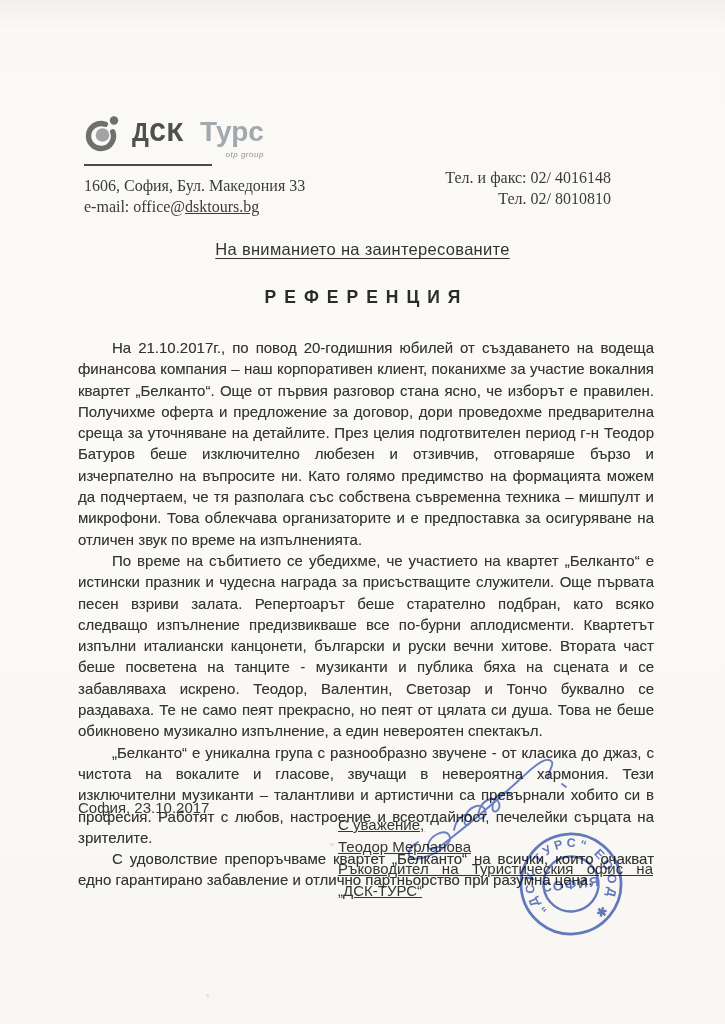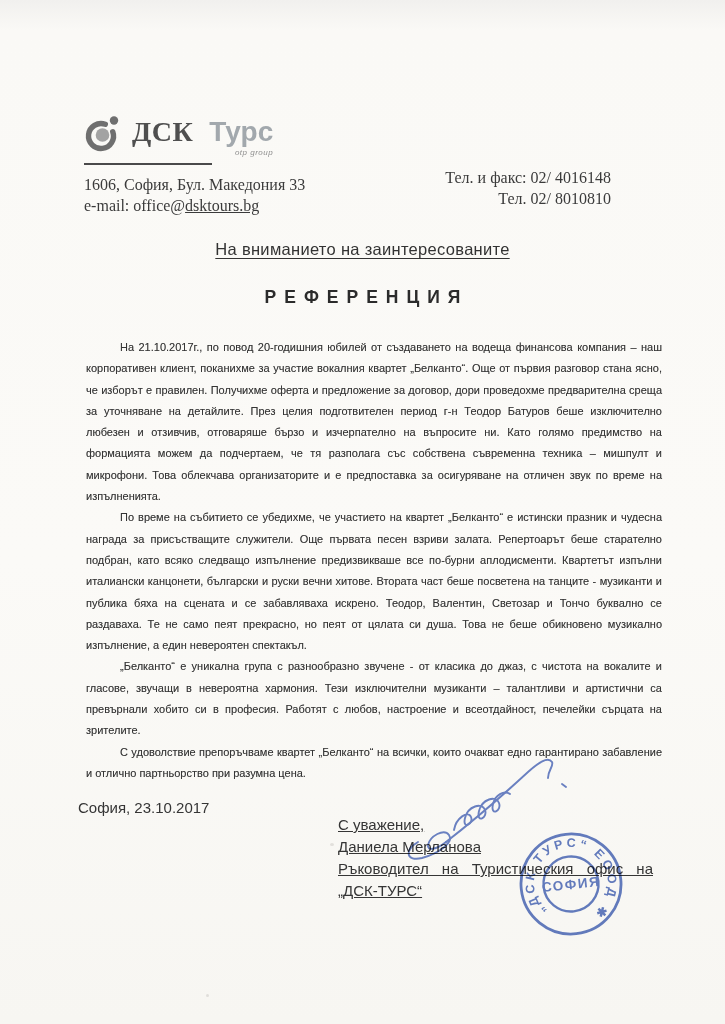--- a/index.html
+++ b/index.html
@@ -18,21 +18,21 @@
   }
 
   
   .lh-left { position: absolute; left: 84px; top: 110px; }
   .logo-row { display: flex; align-items: flex-start; }
   .logo-mark { width: 42px; height: 48px; }
   .logo-text { display: flex; flex-direction: column; margin-left: 6px; }
   .logo-line1 { display: flex; align-items: baseline; line-height: 1; margin-top: 8px; }
   .logo-dsk {
     font-size: 28px; font-weight: bold; color: #4f4f4f;
-    letter-spacing: 0.5px; font-family: Liberation Serif, serif; text-align: center;
+    letter-spacing: 0.5px; font-family: Liberation Mono, monospace; text-align: center;
   }
   .logo-tours { font-size: 28px; color: #a2a8ad; margin-left: 16px; font-weight: bold; }
   .logo-otp {
     font-size: 8px; color: #8f8f8f; font-style: italic;
     align-self: flex-end; margin-top: 2px; letter-spacing: 0.5px;
   }
   .logo-rule { width: 128px; height: 2px; background: #4a4a4a; margin-top: 5px; }
 
   .lh-address {
     margin-top: 9px;
@@ -56,24 +56,23 @@
   }
   .doc-title {
     position: absolute; top: 287px; left: 0; width: 100%;
     text-align: center; font-size: 17.5px; font-weight: bold; color: #2b2b2b;
     letter-spacing: 8px; text-indent: 8px;
   }
 
   
   .body-text {
     position: absolute; left: 78px; top: 337px; width: 576px;
-    font-size: 11px; line-height: 21.3px; color: #353535;
+    font-size: 15px; line-height: 21.3px; color: #353535;
     text-align: justify;
     text-shadow: 0 0 0.5px rgba(70,70,70,0.45);
-    margin-left: 8px;
   }
   .body-text p { text-indent: 34px; margin: 0; }
 
   
   .date-place { position: absolute; left: 78px; top: 799px; font-size: 15px; color: #353535; }
 
   .sig-block {
     position: absolute; left: 338px; top: 814px; width: 315px;
     font-size: 15px; line-height: 22px; color: #353535; text-decoration: underline;
   }
@@ -126,21 +125,21 @@
     <p>На 21.10.2017г., по повод 20-годишния юбилей от създаването на водеща финансова компания – наш корпоративен клиент, поканихме за участие вокалния квартет „Белканто“. Още от първия разговор стана ясно, че изборът е правилен. Получихме оферта и предложение за договор, дори проведохме предварителна среща за уточняване на детайлите. През целия подготвителен период г-н Теодор Батуров беше изключително любезен и отзивчив, отговаряше бързо и изчерпателно на въпросите ни. Като голямо предимство на формацията можем да подчертаем, че тя разполага със собствена съвременна техника – мишпулт и микрофони. Това облекчава организаторите и е предпоставка за осигуряване на отличен звук по време на изпълненията.</p>
     <p>По време на събитието се убедихме, че участието на квартет „Белканто“ е истински празник и чудесна награда за присъстващите служители. Още първата песен взриви залата. Репертоарът беше старателно подбран, като всяко следващо изпълнение предизвикваше все по-бурни аплодисменти. Квартетът изпълни италиански канцонети, български и руски вечни хитове. Втората част беше посветена на танците - музиканти и публика бяха на сцената и се забавляваха искрено. Теодор, Валентин, Светозар и Тончо буквално се раздаваха. Те не само пеят прекрасно, но пеят от цялата си душа. Това не беше обикновено музикално изпълнение, а един невероятен спектакъл.</p>
     <p>„Белканто“ е уникална група с разнообразно звучене - от класика до джаз, с чистота на вокалите и гласове, звучащи в невероятна хармония. Тези изключителни музиканти – талантливи и артистични са превърнали хобито си в професия. Работят с любов, настроение и всеотдайност, печелейки сърцата на зрителите.</p>
     <p>С удоволствие препоръчваме квартет „Белканто“ на всички, които очакват едно гарантирано забавление и отлично партньорство при разумна цена.</p>
   </div>
 
   <div class="date-place">София, 23.10.2017</div>
 
   <div class="sig-block">
     <div>С уважение,</div>
-    <div>Даниела Мерланова</div>
+    <div>Теодор Мерланова</div>
     <div class="sig-position">Ръководител на Туристическия офис на</div>
     <div>„ДСК-ТУРС“</div>
   </div>
 
   <div class="signature-wrap">
     <svg viewBox="0 0 168 118" width="168" height="118">
       <g fill="none" stroke="#5873c2" stroke-width="1.9" stroke-linecap="round" opacity="0.88">
         <path d="M 16 92 C 2 100, 4 112, 20 108 C 38 103, 52 92, 47 85 C 42 78, 28 86, 26 95 C 25 101, 34 100, 44 92"></path>
         <path d="M 44 92 C 62 78, 100 46, 126 22 C 136 13, 146 6, 150 12 C 152 16, 146 20, 146 28"></path>
         <path d="M 52 80 C 54 68, 66 60, 69 67 C 72 74, 60 80, 63 68 C 66 56, 80 52, 83 60 C 86 68, 74 74, 77 61 C 80 49, 94 45, 97 53 C 100 61, 88 67, 91 54 C 93 45, 102 40, 108 44"></path>

